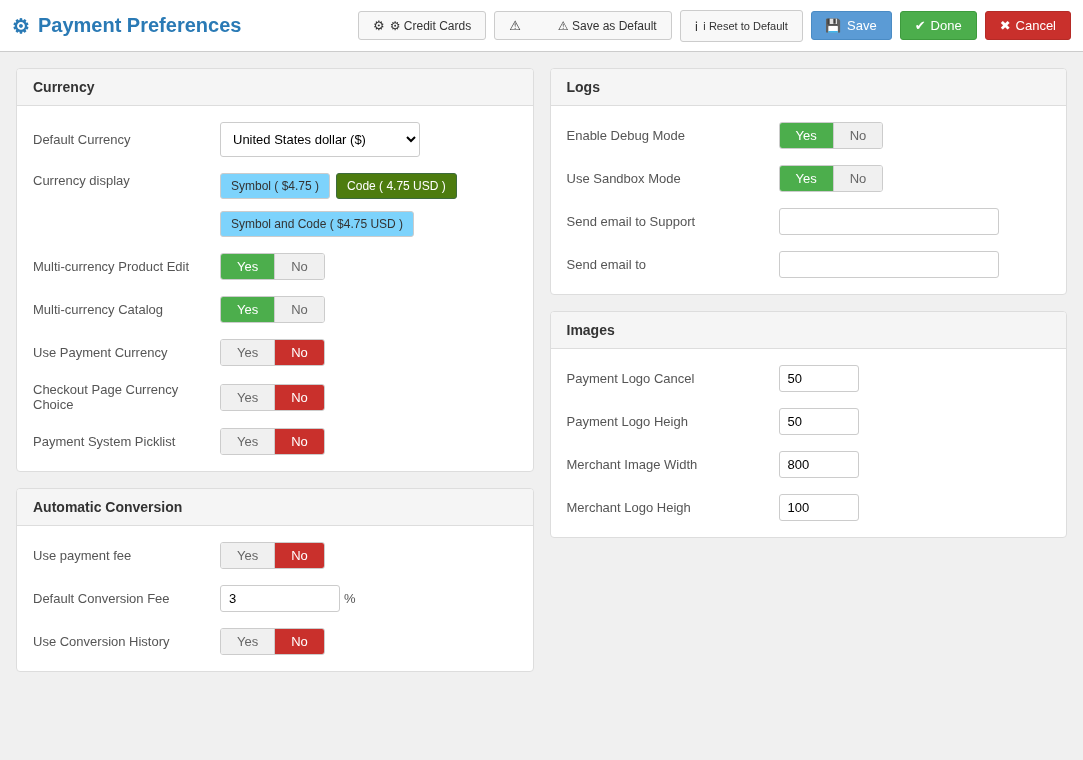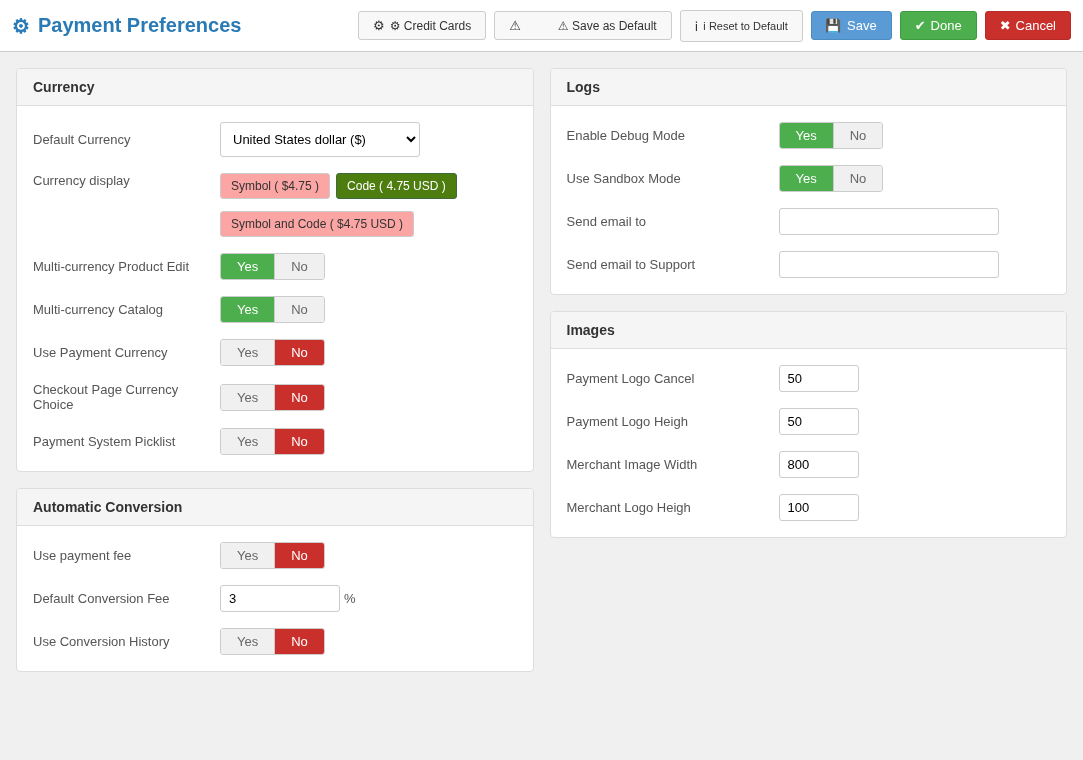--- a/index.html
+++ b/index.html
@@ -126,21 +126,21 @@
       display: flex;
       flex-wrap: wrap;
       gap: 6px;
     }
     .currency-display-btn {
       padding: 5px 10px;
       border: 1px solid #ccc;
       border-radius: 3px;
       cursor: pointer;
       font-size: 12px;
-      background: #fca5a5;
+      background: #7dd3fc;
       color: #333;
     }
     .currency-display-btn.active {
       background: #4d7c0f;
       color: #fff;
       border-color: #3d6b3d;
     }
 
     
     .text-input {
@@ -334,26 +334,26 @@
 
         <div class="form-row">
           <div class="form-label-wide">Use Sandbox Mode</div>
           <div class="toggle-group">
             <button class="toggle-btn active-yes">Yes</button>
             <button class="toggle-btn inactive">No</button>
           </div>
         </div>
 
         <div class="form-row">
+          <div class="form-label-wide">Send email to Support</div>
+          <input type="text" class="text-input" value="" style="">
+        </div>
+
+        <div class="form-row">
           <div class="form-label-wide">Send email to</div>
-          <input type="text" class="text-input" value="" style="">
-        </div>
-
-        <div class="form-row">
-          <div class="form-label-wide">Send email to Support</div>
           <input type="text" class="text-input" value="" style="">
         </div>
 
       </div>
     </div>
 
     <div class="panel">
       <div class="panel-header">
         <span>Images</span>
       </div>

